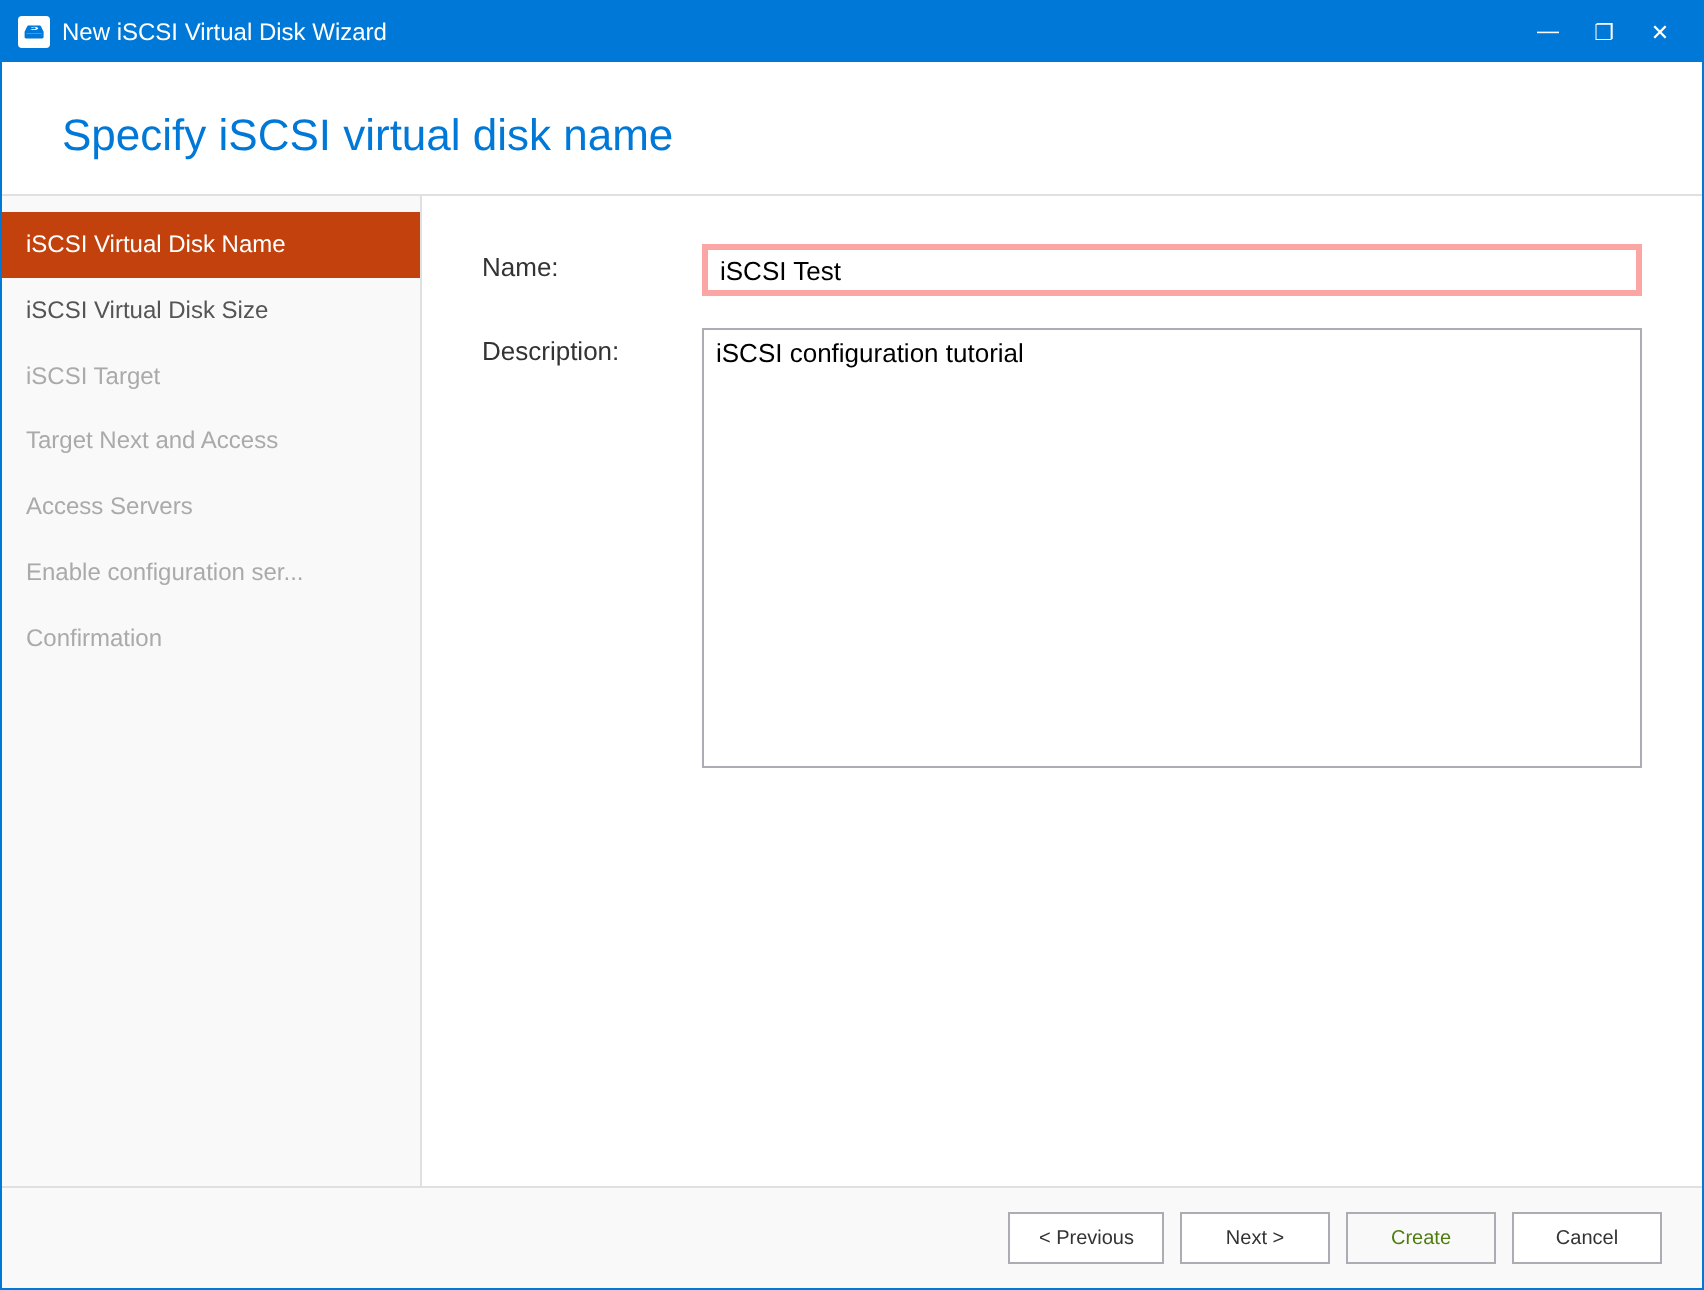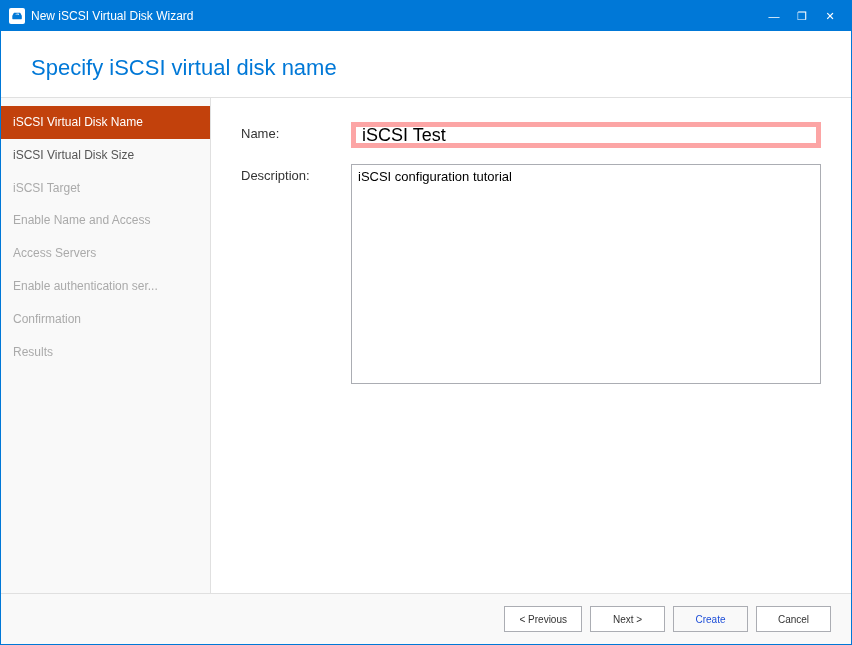--- a/index.html
+++ b/index.html
@@ -147,23 +147,23 @@
       padding-top: 4px;
     }
 
     .form-control {
       flex: 1;
     }
 
     .text-input {
       width: 100%;
       height: 26px;
-      border: 5px solid #fca5a5;
+      border: 3px solid #fca5a5;
       padding: 2px 6px;
-      font-size: 18px;
+      font-size: 13px;
       font-family: inherit;
       outline: none;
     }
 
     .textarea-input {
       width: 100%;
       height: 220px;
       border: 1px solid #abadb3;
       padding: 4px 6px;
       font-size: 13px;
@@ -195,21 +195,21 @@
       padding: 0 14px;
       border: 1px solid #abadb3;
       background: #fff;
       font-size: 10px;
       font-family: inherit;
       cursor: pointer;
       color: #333;
     }
 
     .btn:disabled {
-      color: #1d4ed8;
+      color: #4d7c0f;
       cursor: default;
       background: #f9f9f9;
     }
   </style>
 </head>
 <body>
 
 <div class="window">
 
   <div class="title-bar">
@@ -236,33 +236,30 @@
         <div class="sidebar-item active">
           <span>iSCSI Virtual Disk Name</span>
         </div>
         <div class="sidebar-item">
           <span>iSCSI Virtual Disk Size</span>
         </div>
         <div class="sidebar-item disabled">
           <span>iSCSI Target</span>
         </div>
         <div class="sidebar-item disabled">
-          <span>Enable Name and Access</span>
+          <span>Target Next and Access</span>
         </div>
         <div class="sidebar-item disabled">
           <span>Access Servers</span>
         </div>
         <div class="sidebar-item disabled">
-          <span>Enable authentication ser...</span>
+          <span>Enable configuration ser...</span>
         </div>
         <div class="sidebar-item disabled">
           <span>Confirmation</span>
-        </div>
-        <div class="sidebar-item disabled">
-          <span>Results</span>
         </div>
       </nav>
 
       <div class="main-panel">
 
         <div class="form-row">
           <div class="form-label">Name:</div>
           <div class="form-control">
             <input type="text" class="text-input" value="iSCSI Test" style="">
           </div>

